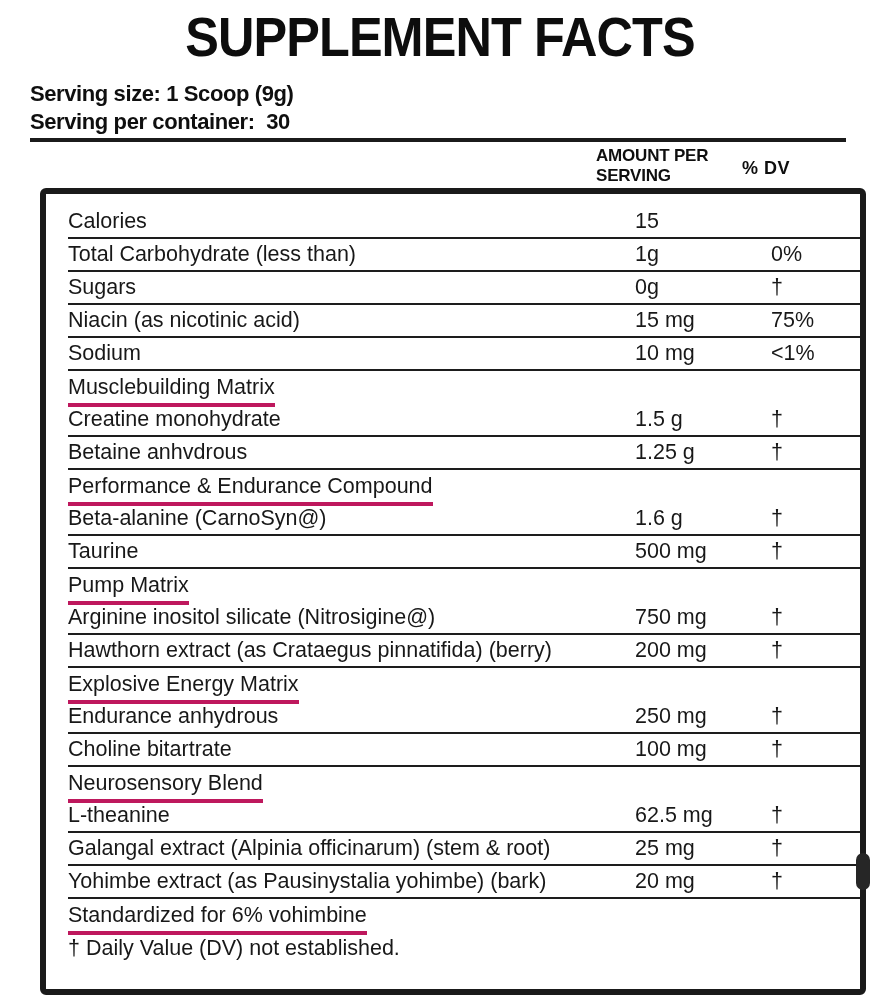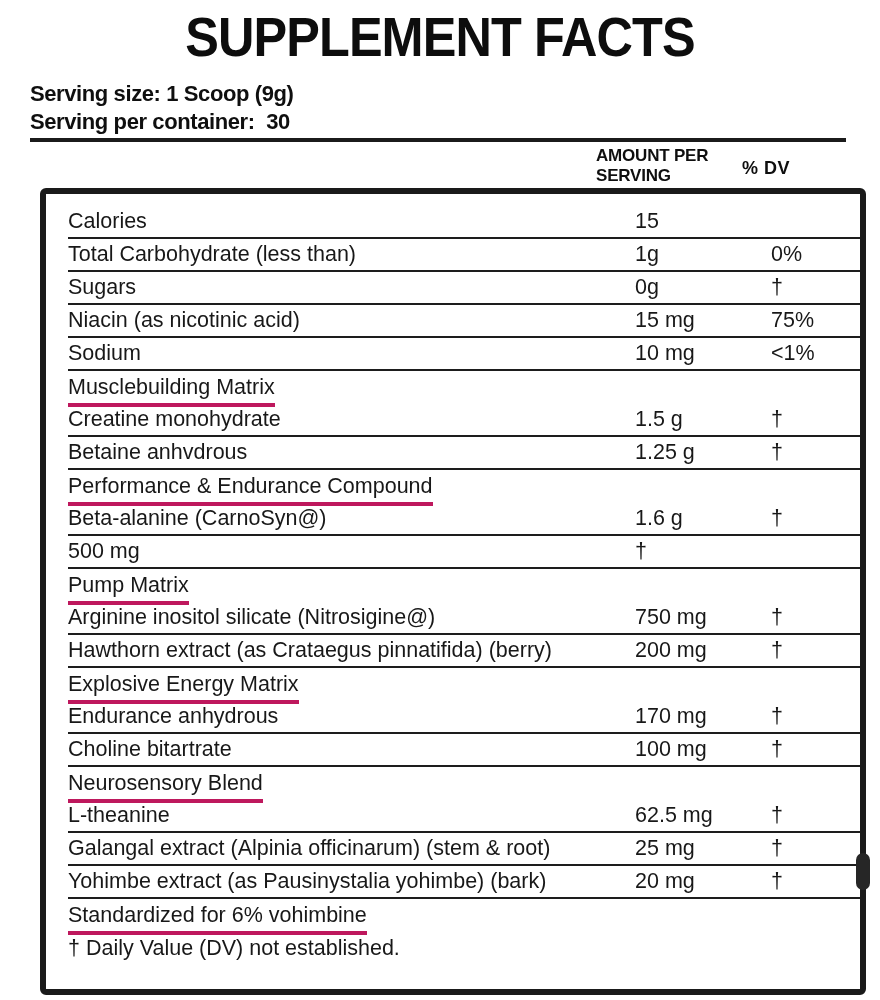--- a/index.html
+++ b/index.html
@@ -196,20 +196,21 @@
     <span class="section-text">Performance &amp; Endurance Compound</span>
   </div>
 
   <div class="row item">
     <span class="cell name">Beta-alanine (CarnoSyn@)</span>
     <span class="cell amount">1.6 g</span>
     <span class="cell dv">†</span>
   </div>
 
   <div class="row item">
+    <span class="cell name">Taurine</span>
     <span class="cell amount">500 mg</span>
     <span class="cell dv">†</span>
   </div>
 
   <div class="row section">
     <span class="section-text">Pump Matrix</span>
   </div>
 
   <div class="row item">
     <span class="cell name">Arginine inositol silicate (Nitrosigine@)</span>
@@ -222,21 +223,21 @@
     <span class="cell amount">200 mg</span>
     <span class="cell dv">†</span>
   </div>
 
   <div class="row section">
     <span class="section-text">Explosive Energy Matrix</span>
   </div>
 
   <div class="row item">
     <span class="cell name">Endurance anhydrous</span>
-    <span class="cell amount">170 mg</span>
+    <span class="cell amount">250 mg</span>
     <span class="cell dv">†</span>
   </div>
 
   <div class="row item">
     <span class="cell name">Choline bitartrate</span>
     <span class="cell amount">100 mg</span>
     <span class="cell dv">†</span>
   </div>
 
   <div class="row section">

